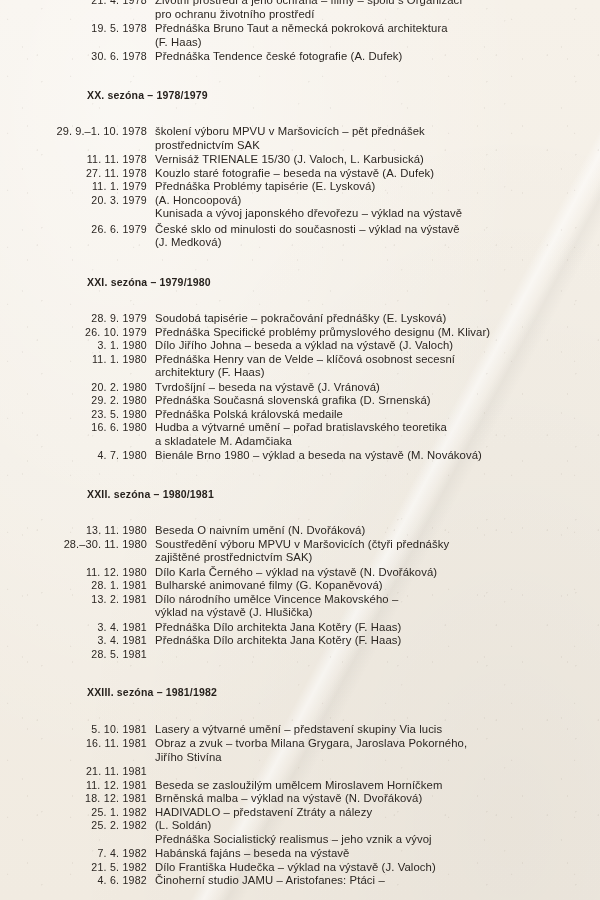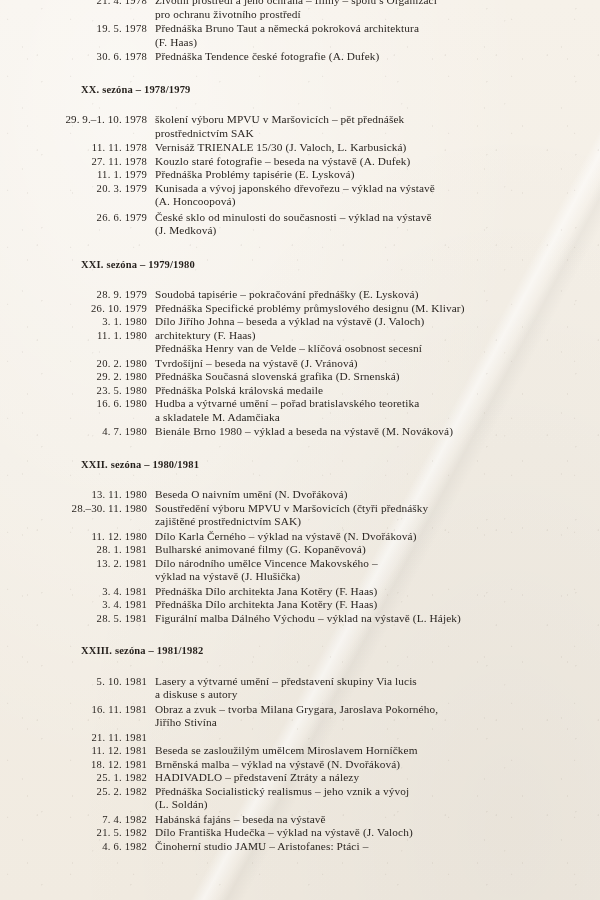--- a/index.html
+++ b/index.html
@@ -47,38 +47,37 @@
     background-size: 63px 57px, 89px 73px, 51px 95px, 77px 61px, 103px 83px, 45px 67px;
   }
 
   .page {
     position: relative;
     z-index: 2;
     width: 600px;
     height: 632px;
     box-sizing: border-box;
     padding: 0;
-    font-family: Liberation Serif, serif;
   }
 
   .listing {
     position: absolute;
     top: -6px;
     left: 0;
     right: 0;
   }
 
   
   .season-heading {
     font-size: 10.5px;
     font-weight: bold;
     letter-spacing: .18px;
     color: #241f1b;
     padding-left: 81px;
-    margin: 0;
+    margin: 6px;
     height: 13.5px;
     line-height: 13.5px;
     white-space: nowrap;
   }
   .season-gap-before { height: 19px; }
   .season-gap-after  { height: 17px; }
 
   
   .entry {
     display: flex;
@@ -172,22 +171,22 @@
       </div>
       <div class="entry">
         <div class="entry-date">11.   1. 1979</div>
         <div class="entry-body">
           <div class="entry-line">Přednáška Problémy tapisérie (E. Lysková)</div>
         </div>
       </div>
       <div class="entry">
         <div class="entry-date">20.   3. 1979</div>
         <div class="entry-body">
+          <div class="entry-line">(A. Honcoopová)</div>
           <div class="entry-line">Kunisada a vývoj japonského dřevořezu – výklad na výstavě</div>
-          <div class="entry-line">(A. Honcoopová)</div>
         </div>
       </div>
       <div class="spacer-1"></div>
       <div class="spacer-1"></div>
       <div class="entry">
         <div class="entry-date">26.   6. 1979</div>
         <div class="entry-body">
           <div class="entry-line">České sklo od minulosti do současnosti – výklad na výstavě</div>
           <div class="entry-line">(J. Medková)</div>
         </div>
@@ -210,22 +209,22 @@
       </div>
       <div class="entry">
         <div class="entry-date">3.   1. 1980</div>
         <div class="entry-body">
           <div class="entry-line">Dílo Jiřího Johna – beseda a výklad na výstavě (J. Valoch)</div>
         </div>
       </div>
       <div class="entry">
         <div class="entry-date">11.   1. 1980</div>
         <div class="entry-body">
+          <div class="entry-line">Přednáška Henry van de Velde – klíčová osobnost secesní</div>
           <div class="entry-line">architektury (F. Haas)</div>
-          <div class="entry-line">Přednáška Henry van de Velde – klíčová osobnost secesní</div>
         </div>
       </div>
       <div class="spacer-1"></div>
       <div class="entry">
         <div class="entry-date">20.   2. 1980</div>
         <div class="entry-body">
           <div class="entry-line">Tvrdošíjní – beseda na výstavě (J. Vránová)</div>
         </div>
       </div>
       <div class="entry">
@@ -298,32 +297,28 @@
         </div>
       </div>
       <div class="entry">
         <div class="entry-date">3.   4. 1981</div>
         <div class="entry-body">
           <div class="entry-line">Přednáška Dílo architekta Jana Kotěry (F. Haas)</div>
         </div>
       </div>
       <div class="entry">
         <div class="entry-date">28.   5. 1981</div>
-        <div class="entry-body">
-          <div class="entry-line">Figurální malba Dálného Východu – výklad na výstavě (L. Hájek)</div>
-        </div>
       </div>
       <div class="season-gap-before"></div>
       <div class="season-heading">XXIII. sezóna – 1981/1982</div>
       <div class="season-gap-after"></div>
       <div class="entry">
         <div class="entry-date">5.  10. 1981</div>
         <div class="entry-body">
           <div class="entry-line">Lasery a výtvarné umění – představení skupiny Via lucis</div>
-          <div class="entry-line">a diskuse s autory</div>
         </div>
       </div>
       <div class="spacer-1"></div>
       <div class="entry">
         <div class="entry-date">16.  11. 1981</div>
         <div class="entry-body">
           <div class="entry-line">Obraz a zvuk – tvorba Milana Grygara, Jaroslava Pokorného,</div>
           <div class="entry-line">Jiřího Stivína</div>
         </div>
       </div>
@@ -345,22 +340,22 @@
       </div>
       <div class="entry">
         <div class="entry-date">25.   1. 1982</div>
         <div class="entry-body">
           <div class="entry-line">HADIVADLO – představení Ztráty a nálezy</div>
         </div>
       </div>
       <div class="entry">
         <div class="entry-date">25.   2. 1982</div>
         <div class="entry-body">
+          <div class="entry-line">(L. Soldán)</div>
           <div class="entry-line">Přednáška Socialistický realismus – jeho vznik a vývoj</div>
-          <div class="entry-line">(L. Soldán)</div>
         </div>
       </div>
       <div class="spacer-1"></div>
       <div class="entry">
         <div class="entry-date">7.   4. 1982</div>
         <div class="entry-body">
           <div class="entry-line">Habánská fajáns – beseda na výstavě</div>
         </div>
       </div>
       <div class="entry">

